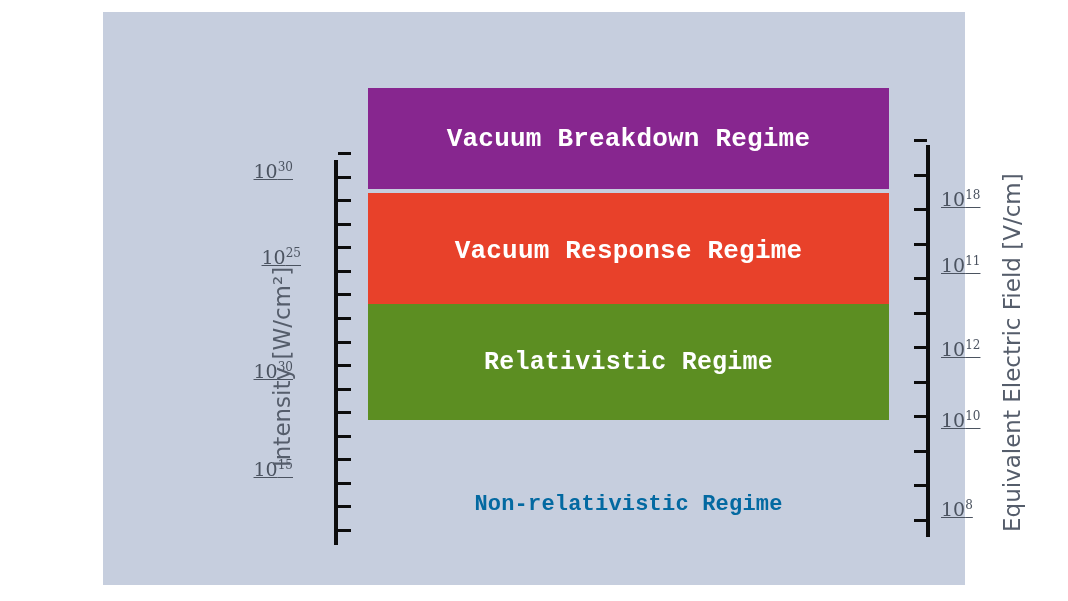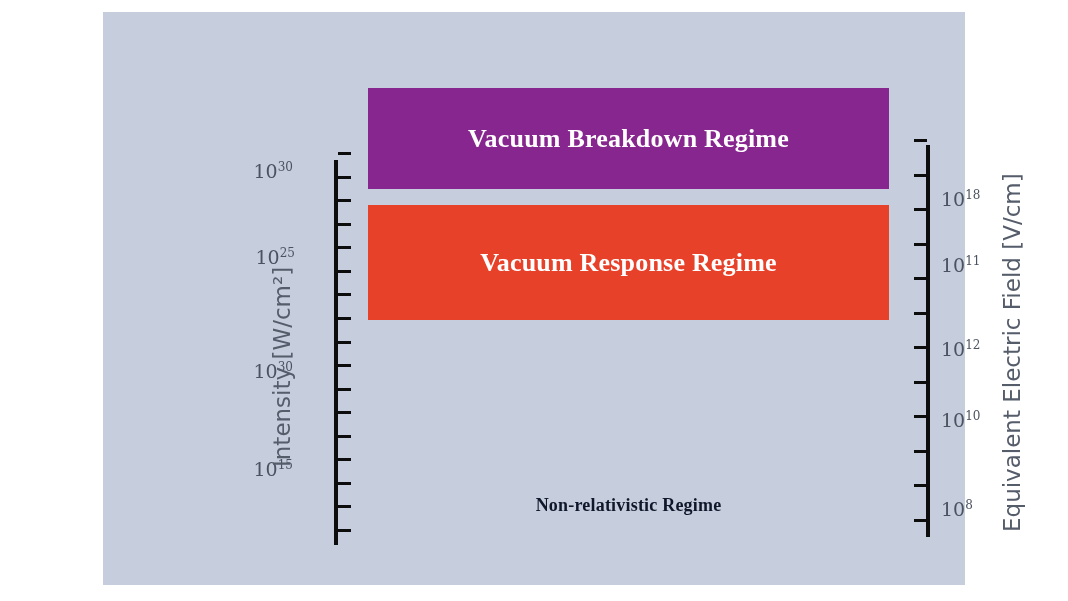--- a/index.html
+++ b/index.html
@@ -30,52 +30,52 @@
     position: absolute;
     left: 265px;
     width: 521px;
     display: flex;
     align-items: center;
     justify-content: center;
     box-sizing: border-box;
   }
   .band-label {
     color: #ffffff;
-    font-family: Liberation Serif, serif;
+    font-family: Liberation Mono, monospace;
     font-weight: 700;
     font-size: 26px;
     letter-spacing: 0.2px;
     white-space: nowrap;
     line-height: 1;
   }
 
   #band-vacuum-breakdown { top: 76px;  height: 101px; background: #87268f; }
-  #band-vacuum-response  { top: 193px; height: 115px; background: #e8412a; }
+  #band-vacuum-response  { top: 181px; height: 115px; background: #e8412a; }
   #band-relativistic     { top: 292px; height: 116px; background: #5c8e22; }
   #band-ionization       { top: 408px; height: 40px;  background: #1629f0; }
 
   #band-vacuum-breakdown .band-label { font-size: 26px; }
   #band-vacuum-response  .band-label { font-size: 26px; }
   #band-relativistic     .band-label { font-size: 25px; }
   #band-ionization       .band-label { font-size: 24px; }
 
   
   #non-relativistic-region {
     position: absolute;
     left: 265px;
     top: 448px;
     width: 521px;
     height: 90px;
     display: flex;
     align-items: center;
     justify-content: center;
   }
   #non-relativistic-region .band-label {
-    color: #0f172a;
-    font-size: 18px;
+    color: #0369a1;
+    font-size: 22px;
   }
 
   
   .axis-line {
     position: absolute;
     width: 4px;
     background: #0d0d0d;
   }
   .tick {
     position: absolute;
@@ -83,20 +83,21 @@
     background: #0d0d0d;
   }
 
   .tick-label {
     position: absolute;
     color: #4b5360;
     font-family: "DejaVu Serif", serif;
     font-size: 19px;
     white-space: nowrap;
     line-height: 1;
+    text-decoration: underline;
   }
   .tick-label sup {
     font-size: 12px;
     vertical-align: super;
     line-height: 0;
   }
 
   .axis-title {
     position: absolute;
     color: #555d6b;
@@ -154,21 +155,21 @@
         <div class="tick" style="top: 375.625px;"></div>
         <div class="tick" style="top: 399.188px;"></div>
         <div class="tick" style="top: 422.75px;"></div>
         <div class="tick" style="top: 446.312px;"></div>
         <div class="tick" style="top: 469.875px;"></div>
         <div class="tick" style="top: 493.438px;"></div>
         <div class="tick" style="top: 517px;"></div>
       </div>
     <div class="axis-labels-wrap" id="left-axis-labels">
         <div class="tick-label" style="top: 150px; left: 0px; width: 190px;"><span>10</span><sup>30</sup></div>
-        <div class="tick-label" style="top: 236px; left: 2px; width: 190px;"><span>10</span><sup>25</sup></div>
+        <div class="tick-label" style="top: 236px; left: 8px; width: 190px;"><span>10</span><sup>25</sup></div>
         <div class="tick-label" style="top: 350px; left: 0px; width: 190px;"><span>10</span><sup>30</sup></div>
         <div class="tick-label" style="top: 448px; left: 0px; width: 190px;"><span>10</span><sup>15</sup></div>
       </div>
 
     <div class="axis-title" id="left-axis-title">Intensity [W/cm²]</div>
   </div>
 
   <div id="right-axis">
     <div class="axis-line" id="right-axis-line"></div>
 
@@ -198,19 +199,22 @@
   </div>
 
   <div class="band" id="band-vacuum-breakdown">
     <span class="band-label">Vacuum Breakdown Regime</span>
   </div>
 
   <div class="band" id="band-vacuum-response">
     <span class="band-label">Vacuum Response Regime</span>
   </div>
 
+  <div class="band" id="band-relativistic">
+    <span class="band-label">Relativistic Regime</span>
+  </div>
 
 
   <div id="non-relativistic-region">
     <span class="band-label">Non-relativistic Regime</span>
   </div>
 
 </div>
 
 </body></html>

